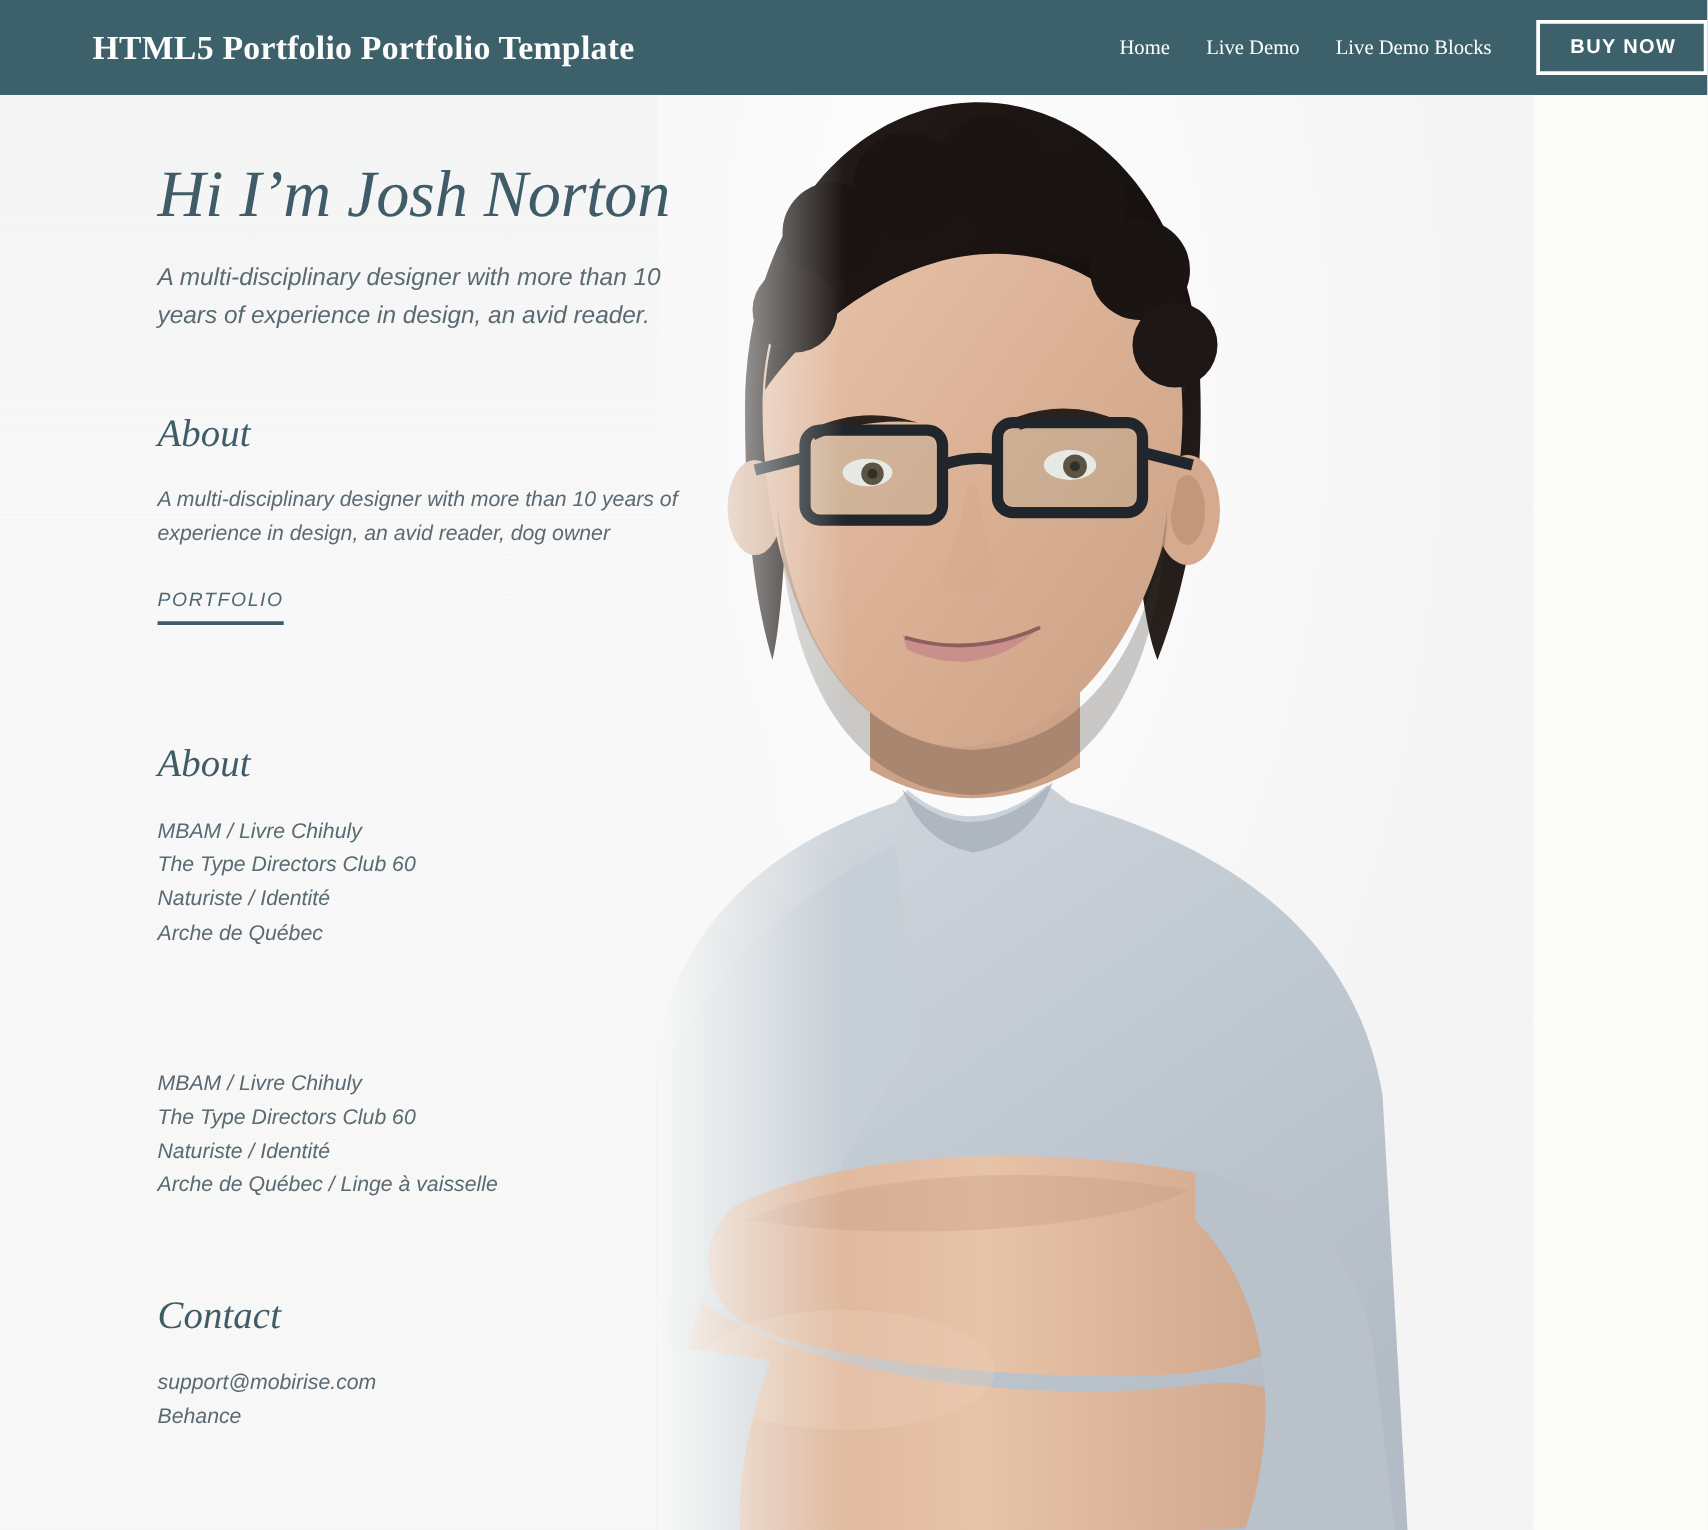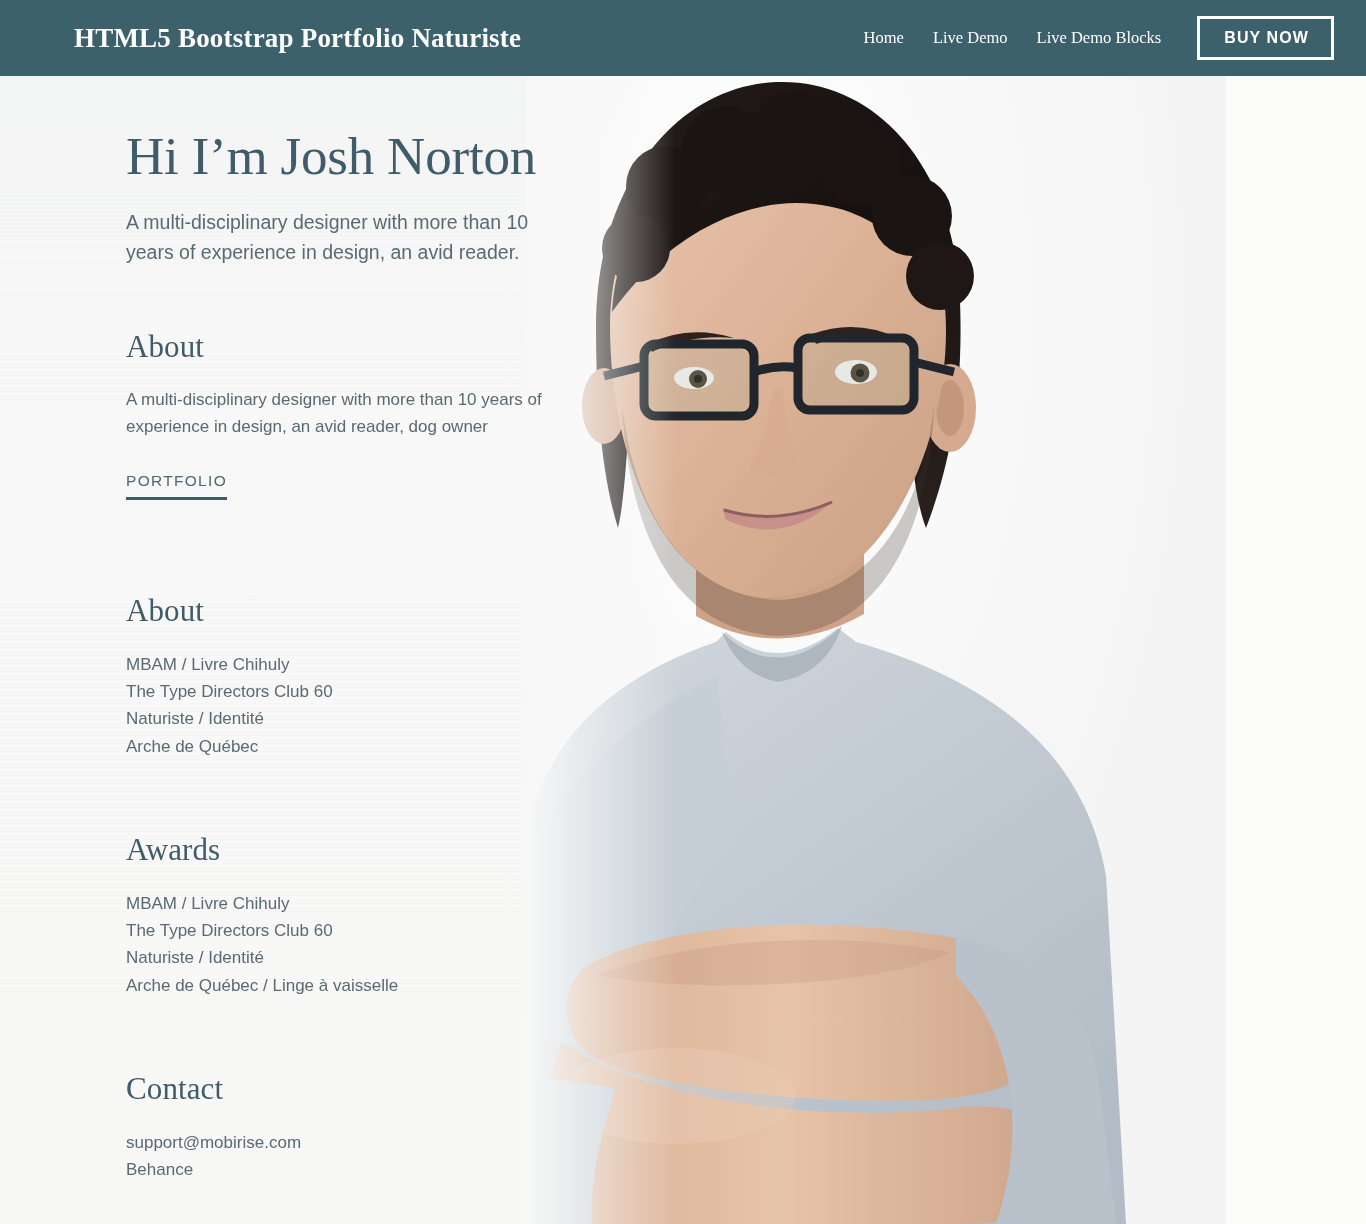--- a/index.html
+++ b/index.html
@@ -33,21 +33,20 @@
     color: #fdfdfd;
     letter-spacing: 0.2px;
     margin-left: 74px;
     white-space: nowrap;
   }
 
   .nav-area {
     margin-left: auto;
     display: flex;
     align-items: center;
-    padding-right: 32px;
   }
 
   .nav-list {
     display: flex;
     align-items: center;
     list-style: none;
     gap: 29px;
   }
 
   .nav-link {
@@ -77,20 +76,21 @@
   
   .hero {
     position: relative;
     width: 1226px;
     height: 1148px;
     background:
       linear-gradient(180deg, rgba(240,242,241,0.55) 0%, rgba(250,250,249,0.2) 30%, rgba(247,247,246,0.5) 100%),
       repeating-linear-gradient(0deg, rgba(0,0,0,0.012) 0px, rgba(0,0,0,0.012) 1px, rgba(255,255,255,0) 1px, rgba(255,255,255,0) 4px),
       #f7f8f7;
     overflow: hidden;
+    font-style: italic;
   }
 
   
   .hero-photo {
     position: absolute;
     right: 0;
     top: 0;
     width: 700px;
     height: 1148px;
     overflow: hidden;
@@ -174,21 +174,21 @@
   }
 
   .spacer-about2 { height: 92px; }
   .spacer-awards { height: 71px; }
   .spacer-contact { height: 71px; }
 </style>
 </head>
 <body>
 
 <header class="site-header">
-  <div class="brand">HTML5 Bootstrap Portfolio Naturiste</div>
+  <div class="brand">HTML5 Portfolio Portfolio Template</div>
 
   <nav class="nav-area">
     <ul class="nav-list">
       <li>
         <a class="nav-link" href="#">Home</a>
       </li>
       <li>
         <a class="nav-link" href="#">Live Demo</a>
       </li>
       <li>
@@ -317,21 +317,20 @@
         <li>MBAM / Livre Chihuly</li>
         <li>The Type Directors Club 60</li>
         <li>Naturiste / Identité</li>
         <li>Arche de Québec</li>
       </ul>
     </section>
 
     <div class="spacer-awards"></div>
 
     <section class="section">
-      <h2 class="section-title">Awards</h2>
       <ul class="item-list">
         <li>MBAM / Livre Chihuly</li>
         <li>The Type Directors Club 60</li>
         <li>Naturiste / Identité</li>
         <li>Arche de Québec / Linge à vaisselle</li>
       </ul>
     </section>
 
     <div class="spacer-contact"></div>
 

